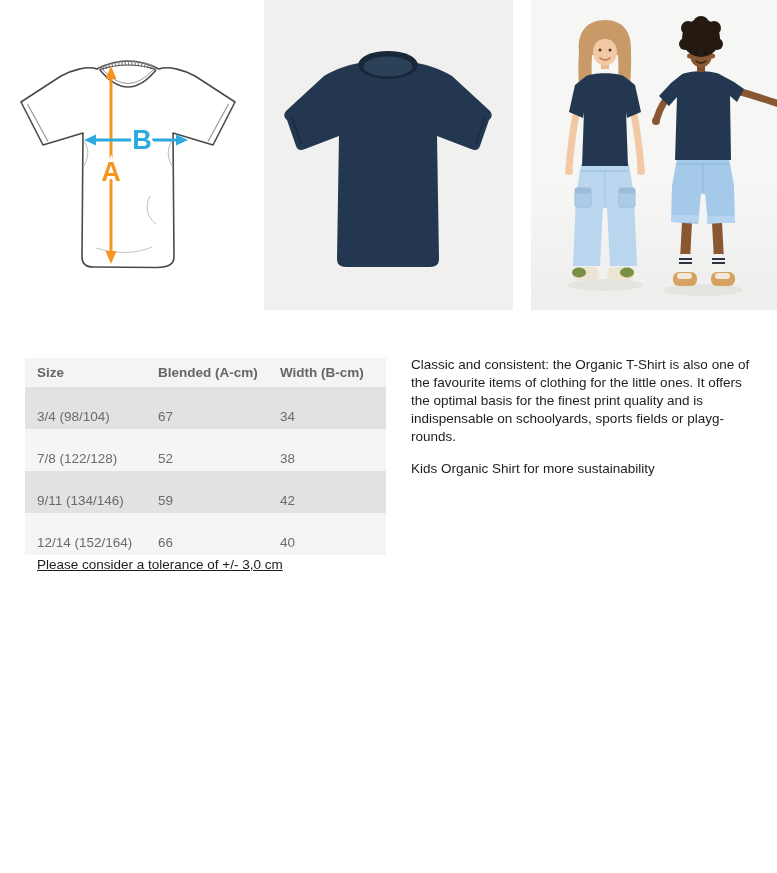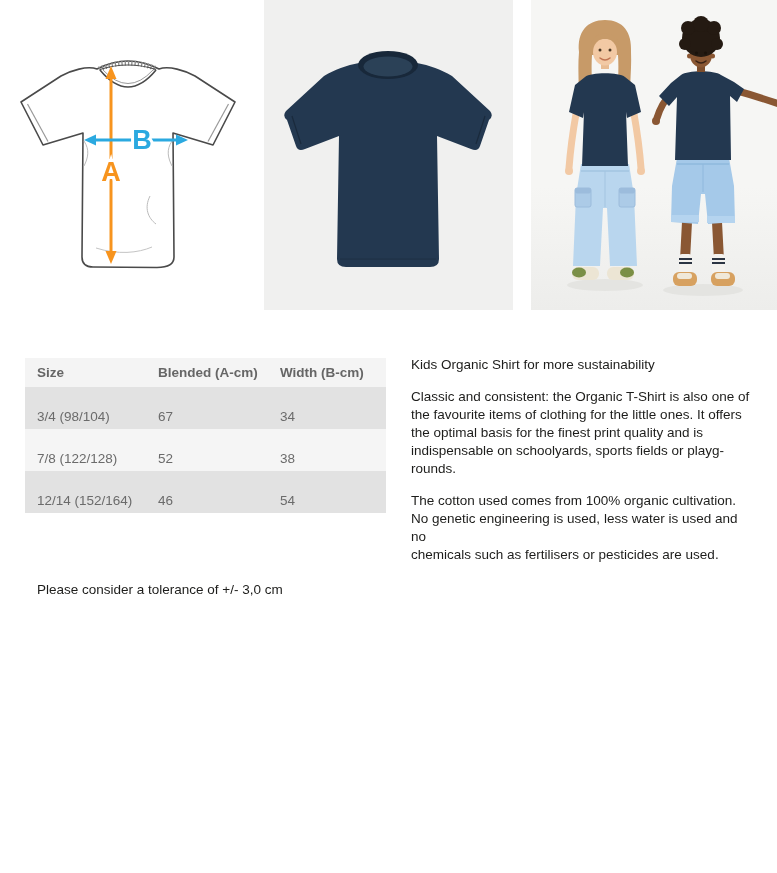--- a/index.html
+++ b/index.html
@@ -21,22 +21,22 @@
   .size-table col.c2{width:122px;}
   .size-table col.c3{width:118px;}
   .size-table th{
     height:29px;background:#f4f4f4;font-weight:700;text-align:left;
     padding:0 0 0 12px;color:#666666;font-size:13.5px;
   }
   .size-table td{height:26px;padding:16px 0 0 12px;}
   .size-table tbody tr:nth-child(odd){background:#e2e2e2;}
   .size-table tbody tr:nth-child(even){background:#f5f5f5;}
   .tolerance{
-    position:absolute;left:37px;top:582px;
-    font-size:13.5px;color:#1d1d1b;
+    position:absolute;left:37px;top:557px;
+    font-size:13.5px;color:#1d1d1b;text-decoration:underline;
   }
   .description{
     position:absolute;left:411px;top:356px;width:345px;
     font-size:13.5px;line-height:18px;color:#1d1d1b;
   }
   .description p{margin:0 0 14px 0;white-space:pre-wrap;}
   .svg-label{font-family:"Liberation Sans", sans-serif;font-weight:bold;font-size:27px;}
 </style>
 </head>
 <body>
@@ -197,34 +197,36 @@
         <td>3/4 (98/104)</td>
         <td>67</td>
         <td>34</td>
       </tr>
       <tr>
         <td>7/8 (122/128)</td>
         <td>52</td>
         <td>38</td>
       </tr>
       <tr>
+        <td>9/11 (134/146)</td>
+        <td>59</td>
+        <td>42</td>
+      </tr>
+      <tr>
         <td>12/14 (152/164)</td>
-        <td>46</td>
-        <td>54</td>
+        <td>66</td>
+        <td>40</td>
       </tr>
     </tbody>
   </table>
 
   <div class="tolerance">Please consider a tolerance of +/- 3,0 cm</div>
 
   <div class="description">
-    <p>Kids Organic Shirt for more sustainability</p>
     <p>Classic and consistent: the Organic T-Shirt is also one of
 the favourite items of clothing for the little ones. It offers
 the optimal basis for the finest print quality and is
 indispensable on schoolyards, sports fields or playg-
 rounds.</p>
-    <p>The cotton used comes from 100% organic cultivation.
-No genetic engineering is used, less water is used and no
-chemicals such as fertilisers or pesticides are used.</p>
+    <p>Kids Organic Shirt for more sustainability</p>
   </div>
 
 </div>
 
 </body></html>

